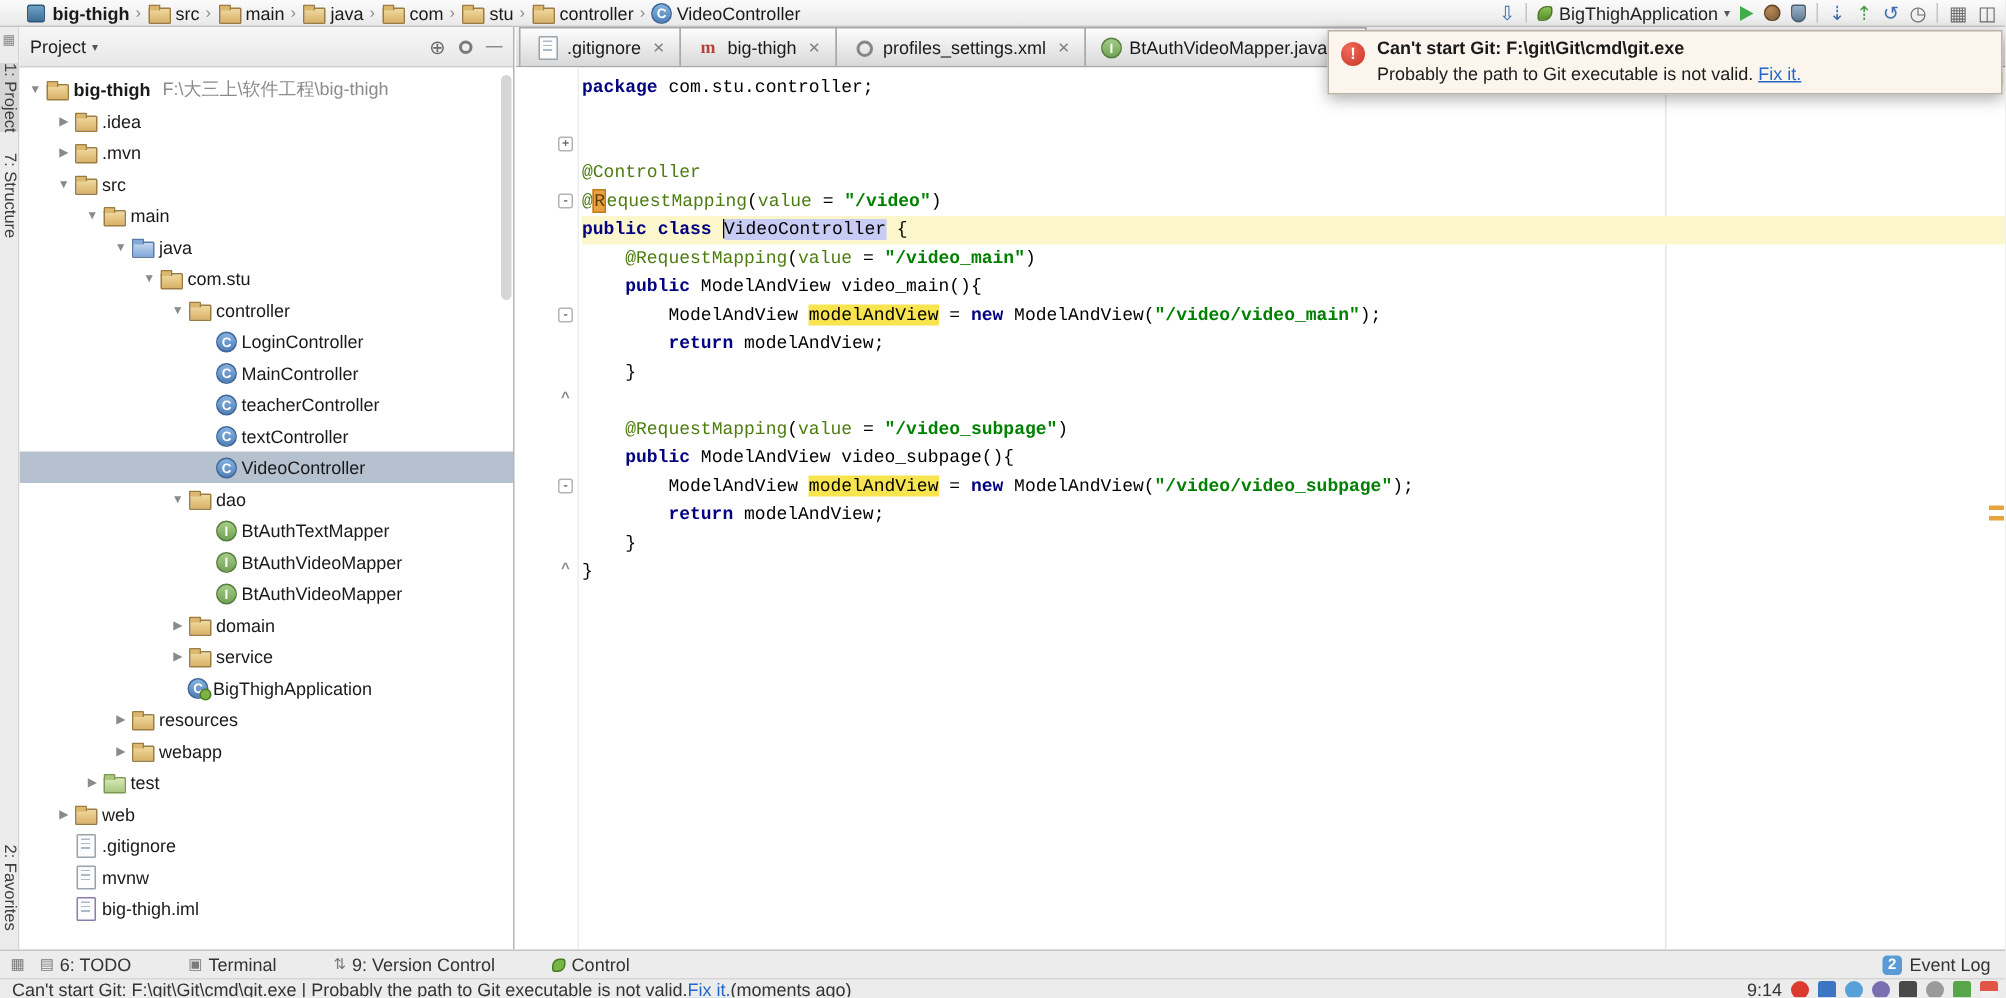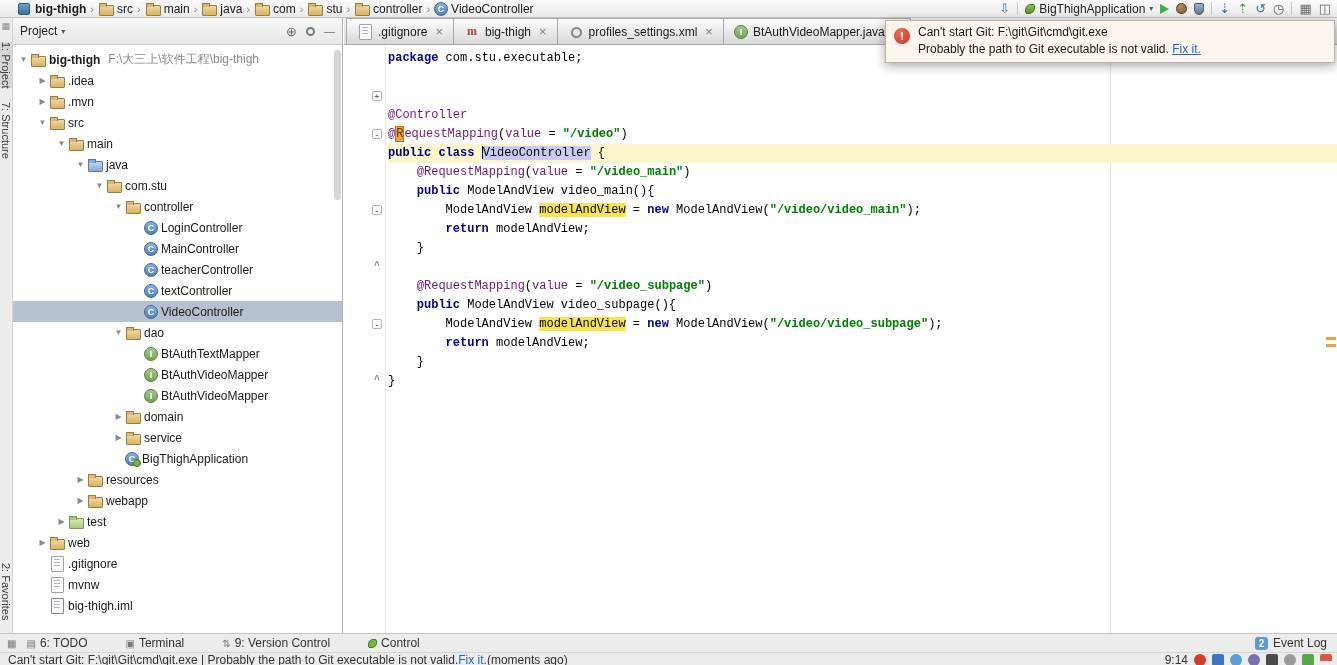--- a/index.html
+++ b/index.html
@@ -72,35 +72,35 @@
 .tab .close{color:#7d7d7d;font-size:13px;line-height:1;margin-left:3px}
 .edbody{position:absolute;left:0;top:27px;right:0;bottom:0;background:#fff}
 .gutter{position:absolute;left:0;top:0;width:42px;bottom:0;background:#fff;border-right:1px solid #ededed}
 .fm{position:absolute;right:3px;width:10px;height:10px;background:#fff;border:1px solid #b4b4b4;border-radius:2px;font:bold 8px/9px "Liberation Mono",monospace;color:#6e6e6e;text-align:center}
 .fm.open{border:none;background:none;font:bold 10px/10px "Liberation Mono",monospace;color:#8a8a8a}
 .code{position:absolute;left:44px;top:4px;right:0;font:12px/19px "Liberation Mono",monospace;color:#000}
 .cl{height:19px;white-space:pre}
 .cl.caret-row{background:#fcf6cc}
 .k{color:#000080;font-weight:bold}
 .s{color:#008000;font-weight:bold}
-.a{color:#701a75}
+.a{color:#4d7c0f}
 .p{color:#000}
 .f{background:#e9f5e9;border:1px solid #b9d2b9;color:#777;padding:0 3px;font-size:11px}
 .hl{background:#f7e44f}
 .sel{background:#c8ccf4}
 .bm{background:#eda13c;border:1px solid #bf7a21;color:#5c4208}
 .caret{display:inline-block;width:1px;height:13px;background:#000;vertical-align:middle}
 .guide{position:absolute;left:766px;top:0;bottom:0;width:1px;background:#e5e5e5}
 .insp{position:absolute;top:3px;right:2px;width:9px;height:9px;background:#d0a355;border:1px solid #9c7638}
 .mark{position:absolute;right:1px;width:10px;height:3px;background:#e8a33c}
 
 
 .notif{position:absolute;top:20px;right:2px;width:450px;height:43px;background:#fbf5ee;border:1px solid #b9b2a6;box-shadow:0 3px 10px rgba(0,0,0,.35);z-index:60;display:flex;padding:4px 8px;gap:8px}
 .notif-icon{width:16px;height:16px;border-radius:50%;background:radial-gradient(circle at 35% 30%,#ef6a5a,#cb3425);color:#fff;font:bold 11px/16px "Liberation Sans",sans-serif;text-align:center;flex:none;margin-top:3px}
-.notif-title{font-weight:normal}
+.notif-title{font-weight:bold}
 .notif-body{margin-top:3px}
 .link{color:#2567c6;text-decoration:underline;cursor:pointer}
 
 
 .bottom-bar{position:absolute;left:0;right:0;bottom:13px;height:19px;background:#ececec;border-top:1px solid #c6c6c6;display:flex;align-items:center;color:#333;padding-left:4px;z-index:20}
 .bb-switch{color:#7a7a7a;font-size:10px;margin:0 10px 0 3px}
 .bb-item{display:flex;align-items:center;gap:4px;margin-right:38px;cursor:default}
 .bbi{font-size:10px;color:#7a7a7a}
 .leaf-sm{width:9px;height:9px;border-radius:5px 2px 5px 2px;background:#77b545;border:1px solid #4a7a22}
 .event-log{margin-left:auto;display:flex;align-items:center;gap:5px;margin-right:10px}
@@ -377,21 +377,21 @@
       <div class="gutter">
           <span class="fm" style="top: 46px;">+</span>
           <span class="fm" style="top: 84px;">-</span>
           <span class="fm" style="top: 160px;">-</span>
           <span class="fm open" style="top: 217px;">^</span>
           <span class="fm" style="top: 274px;">-</span>
           <span class="fm open" style="top: 331px;">^</span>
         </div>
       <div class="guide"></div>
       <div class="code">
-          <div class="cl"><span class="k">package</span><span class="p"> com.stu.executable;</span></div>
+          <div class="cl"><span class="k">package</span><span class="p"> com.stu.controller;</span></div>
           <div class="cl"></div>
           <div class="cl"></div>
           <div class="cl"><span class="a">@Controller</span></div>
           <div class="cl"><span class="a">@</span><span class="bm">R</span><span class="a">equestMapping</span><span class="p">(</span><span class="a">value</span><span class="p"> = </span><span class="s">"/video"</span><span class="p">)</span></div>
           <div class="cl caret-row"><span class="k">public</span><span class="p"> </span><span class="k">class</span><span class="p"> </span><span class="caret"></span><span class="sel">VideoController</span><span class="p"> {</span></div>
           <div class="cl"><span class="p">    </span><span class="a">@RequestMapping</span><span class="p">(</span><span class="a">value</span><span class="p"> = </span><span class="s">"/video_main"</span><span class="p">)</span></div>
           <div class="cl"><span class="p">    </span><span class="k">public</span><span class="p"> ModelAndView video_main(){</span></div>
           <div class="cl"><span class="p">        ModelAndView </span><span class="hl">modelAndView</span><span class="p"> = </span><span class="k">new</span><span class="p"> ModelAndView(</span><span class="s">"/video/video_main"</span><span class="p">);</span></div>
           <div class="cl"><span class="p">        </span><span class="k">return</span><span class="p"> modelAndView;</span></div>
           <div class="cl"><span class="p">    }</span></div>

